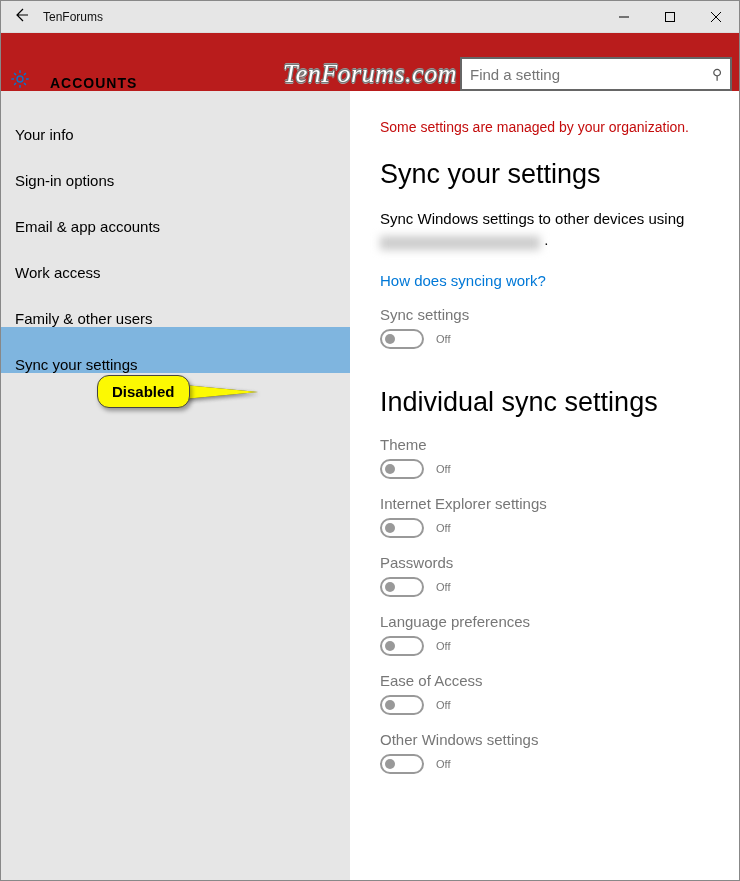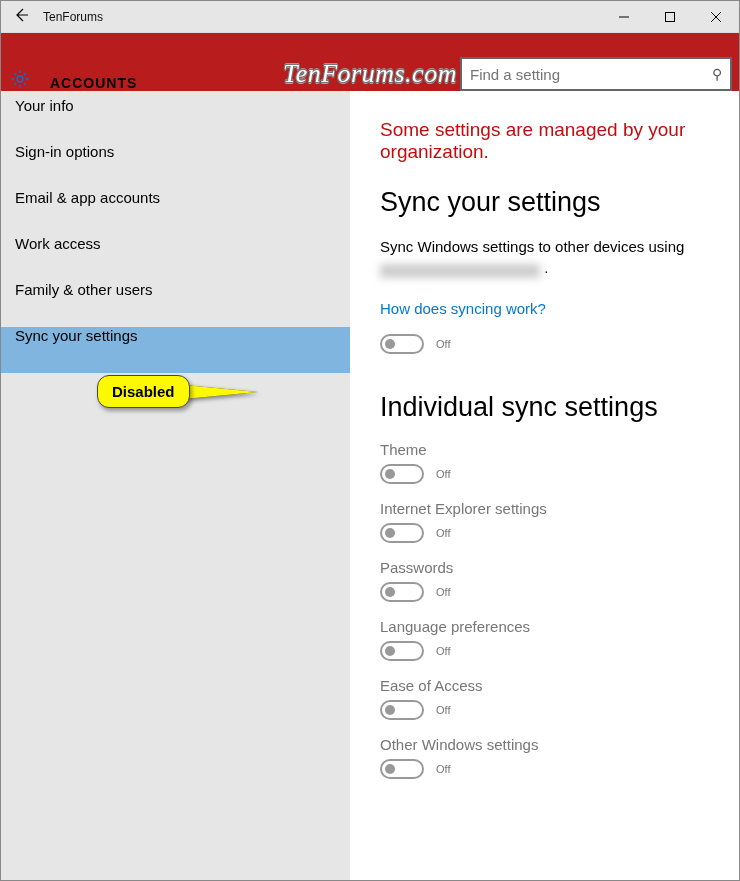--- a/index.html
+++ b/index.html
@@ -93,37 +93,37 @@
     height: calc(100% - 90px);
   }
   .sidebar {
     width: 349px;
     background: #e6e6e6;
     padding-top: 6px;
   }
   .sidebar-item {
     height: 46px;
     display: flex;
-    align-items: flex-start;
+    align-items: flex-end;
     padding-left: 14px;
     font-size: 15px;
     color: #000;
     cursor: default;
   }
   .sidebar-item.selected {
     background: #7fb5df;
   }
   .content {
     flex: 1;
     padding: 28px 30px 20px 30px;
     overflow-y: auto;
   }
   .managed-notice {
     color: #c40c0c;
-    font-size: 19px;
+    font-size: 14px;
     margin-bottom: 24px;
   }
   .section-title {
     font-size: 27px;
     font-weight: 400;
     margin-bottom: 18px;
     color: #000;
   }
   .section-title.second { margin-top: 38px; }
   .sync-desc {
@@ -307,20 +307,21 @@
     <h1 class="section-title">Sync your settings</h1>
 
     <div class="sync-desc">
       <span>Sync Windows settings to other devices using</span><br>
       <span class="blurred"></span><span> .</span>
     </div>
 
     <a class="link">How does syncing work?</a>
 
     <div class="toggle-group">
+      <div class="toggle-label">Sync settings</div>
       <div class="toggle-row">
         <div class="toggle"></div>
         <div class="toggle-state">Off</div>
       </div>
     </div>
 
     <h1 class="section-title second">Individual sync settings</h1>
 
     <div class="toggle-group tight">
       <div class="toggle-label">Theme</div>

